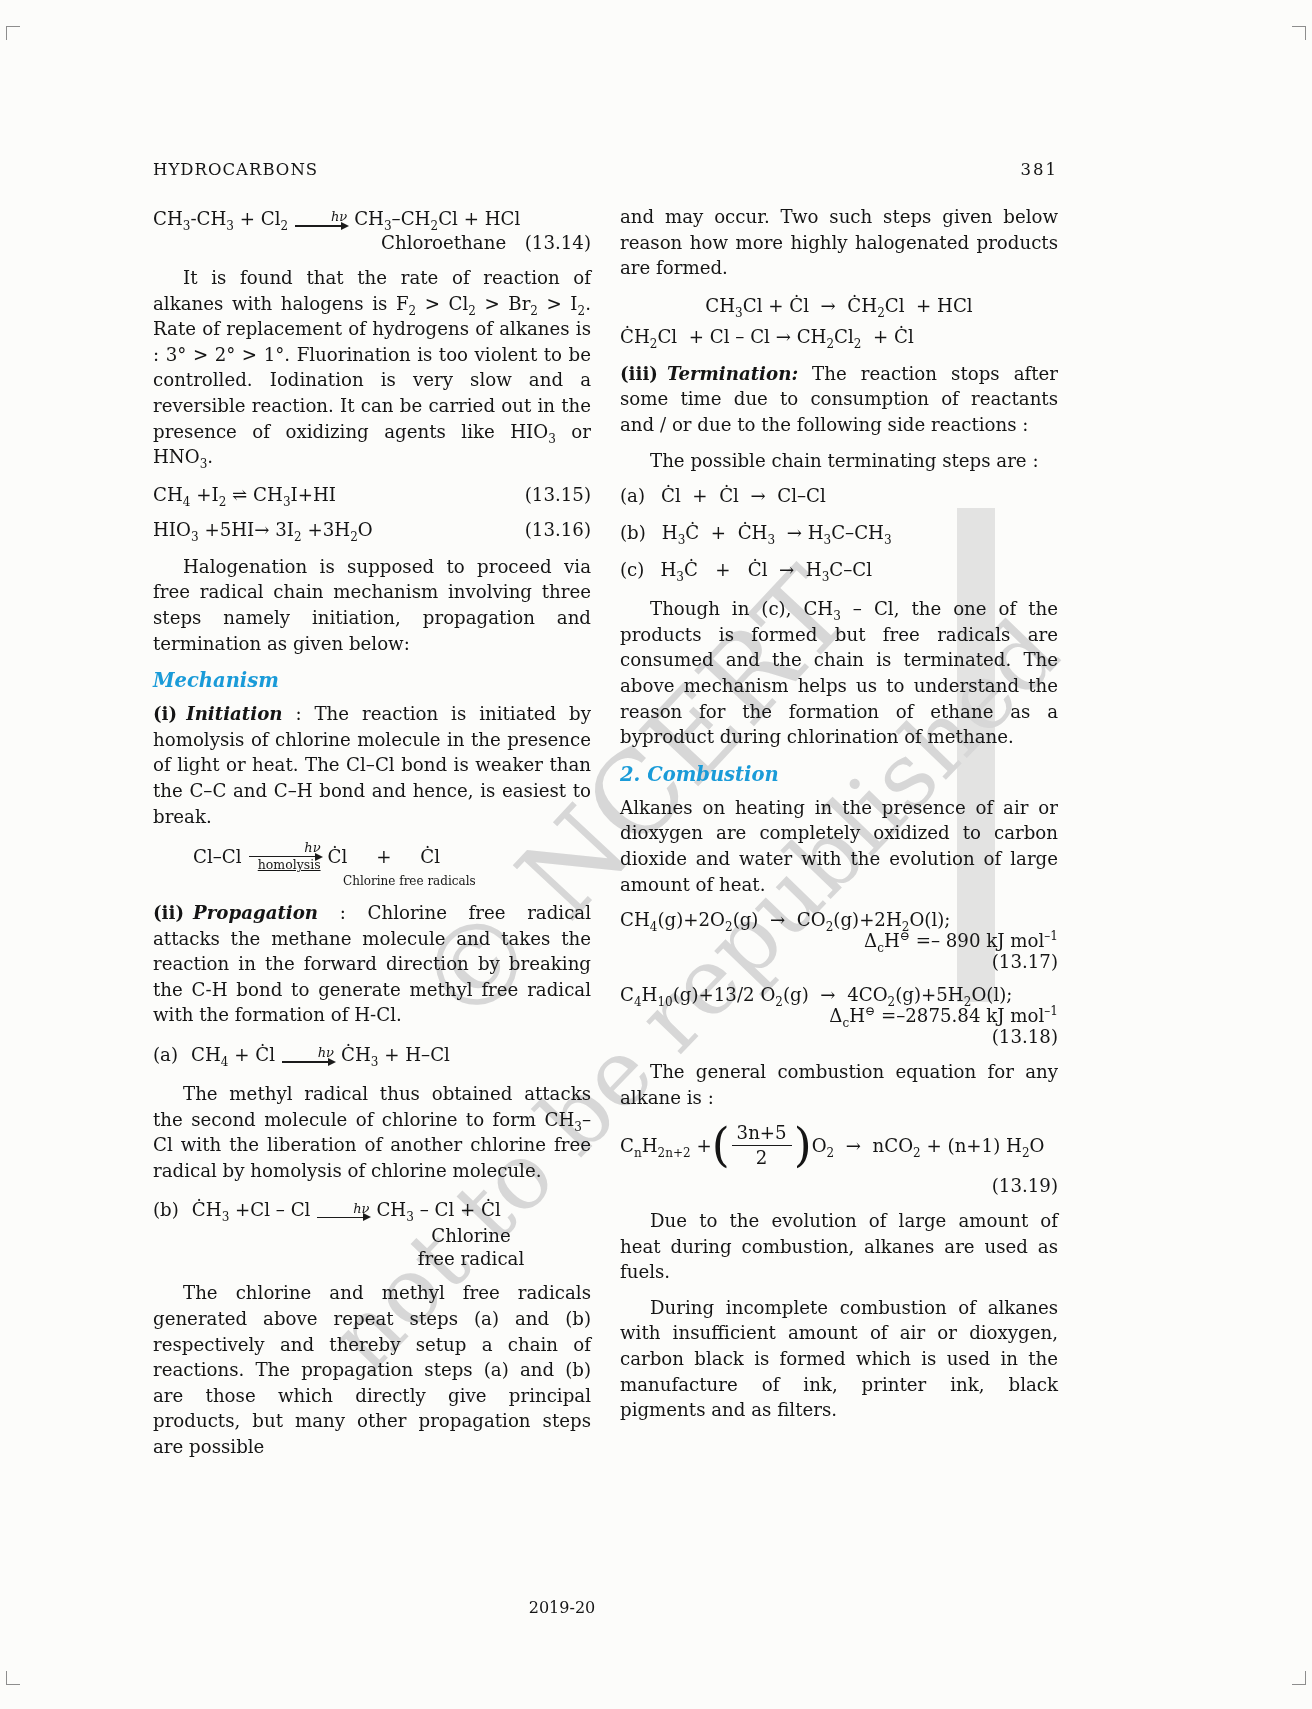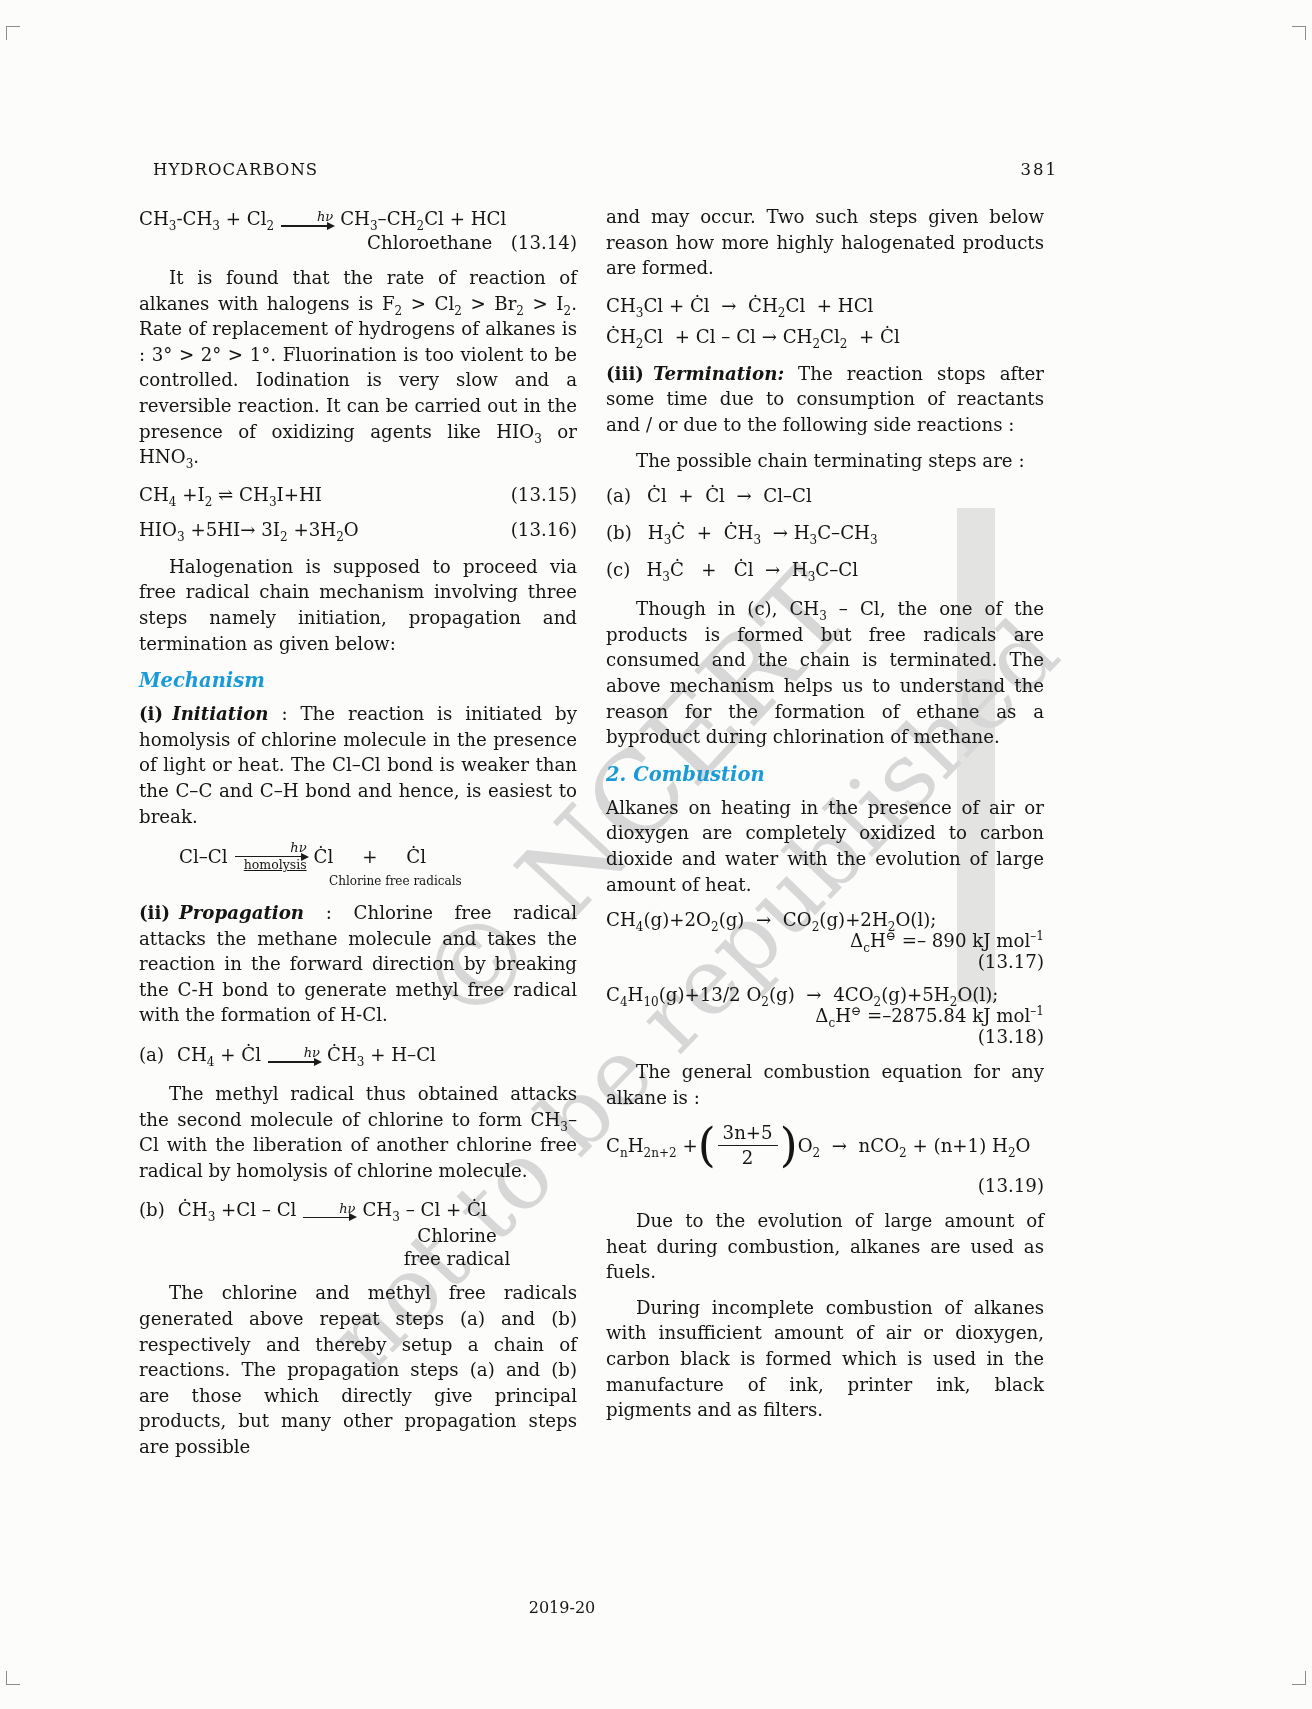--- a/index.html
+++ b/index.html
@@ -18,21 +18,21 @@
   .wm-text{position:absolute;color:#d7d7d7;white-space:nowrap;z-index:1;}
   .wm1{left:392px;top:962px;font-size:112px;transform:rotate(-47deg);transform-origin:left top;}
   .wm2{left:308px;top:1318px;font-size:92px;transform:rotate(-46deg);transform-origin:left top;}
   
   .crop{position:absolute;width:13px;height:13px;z-index:0;border:0 solid #8d8d8d;}
   .crop.tl{left:6px;top:26px;border-left-width:1.5px;border-top-width:1.5px;}
   .crop.tr{right:6px;top:26px;border-right-width:1.5px;border-top-width:1.5px;}
   .crop.bl{left:6px;bottom:24px;border-left-width:1.5px;border-bottom-width:1.5px;}
   .crop.br{right:6px;bottom:24px;border-right-width:1.5px;border-bottom-width:1.5px;}
   
-  .content{position:absolute;top:204px;left:139px;width:905px;display:flex;gap:29px;z-index:2;}
+  .content{position:absolute;top:204px;left:153px;width:905px;display:flex;gap:29px;z-index:2;}
   .col{width:438px;}
   
   .body-text{font-size:18.2px;line-height:25.6px;text-align:justify;margin:0;}
   .indent{text-indent:30px;}
   .mt6{margin-top:6px;} .mt10{margin-top:10px;}
   .marker{margin-right:9px;}
   .term{font-style:italic;}
   .sub-heading{color:#1a9bd8;font-size:19.5px;font-weight:bold;font-style:italic;margin:13px 0 9px;}
   
   .eq-block{margin:12px 0;font-size:18.2px;}
@@ -168,21 +168,21 @@
     </div>
 
     <p class="body-text indent">The chlorine and methyl free radicals generated above repeat steps (a) and (b) respectively and thereby setup a chain of reactions. The propagation steps (a) and (b) are those which directly give principal products, but many other propagation steps are possible</p>
 
   </section>
 
   <section class="col">
 
     <p class="body-text">and may occur. Two such steps given below reason how more highly halogenated products are formed.</p>
 
-    <div class="eq-line" style="margin:14px 0 10px;">
+    <div class="eq-line" style="margin:14px 0 10px;justify-content:center;">
       <span class="chem">CH<sub>3</sub>Cl + Ċl &nbsp;→&nbsp; ĊH<sub>2</sub>Cl &nbsp;+ HCl</span>
     </div>
     <div class="eq-line" style="margin:10px 0 14px;">
       <span class="chem">ĊH<sub>2</sub>Cl &nbsp;+ Cl – Cl → CH<sub>2</sub>Cl<sub>2</sub> &nbsp;+ Ċl</span>
     </div>
 
     <p class="body-text">
       <b class="marker">(iii)</b><b class="term">Termination:</b><span> The reaction stops after some time due to consumption of reactants and / or due to the following side reactions :</span>
     </p>
 

